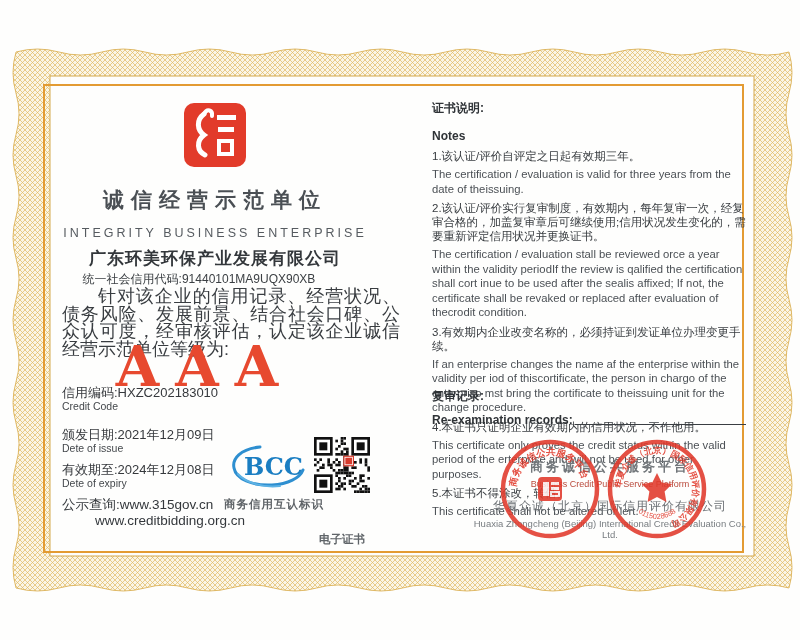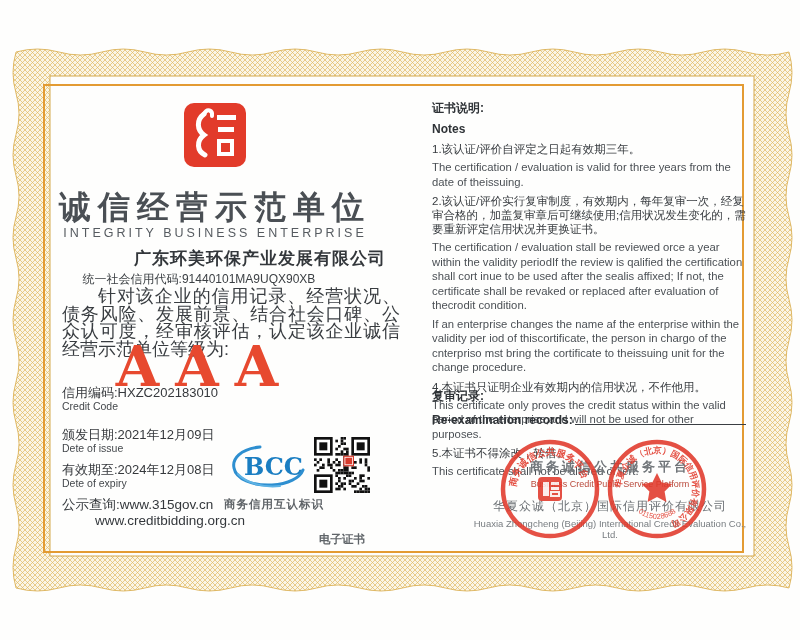--- a/index.html
+++ b/index.html
@@ -4,43 +4,43 @@
 <style>
   * { margin:0; padding:0; box-sizing:border-box; }
   html,body { width:800px; height:640px; background:#ffffff; overflow:hidden;
               font-family:"Liberation Sans", sans-serif; }
   .page { position:relative; width:800px; height:640px; background:#fefefd; }
   .abs { position:absolute; }
   
   #border-svg { position:absolute; left:0; top:0; width:800px; height:640px; pointer-events:none; }
   
   .title { left:44px; top:186px; width:342px; text-align:center;
-           font-size:32px; font-weight:bold; letter-spacing:7px; color:#4a4f54; }
+           font-size:21px; font-weight:bold; letter-spacing:7px; color:#4a4f54; }
   .subtitle { left:44px; top:226px; width:342px; text-align:center;
               font-size:12.5px; letter-spacing:3px; color:#565b60; }
-  .company { left:44px; top:247px; width:342px; text-align:right;
+  .company { left:44px; top:247px; width:342px; text-align:center;
              font-size:17px; font-weight:bold; color:#33373b; letter-spacing:1px; }
   .uscc { left:28px; top:271px; width:342px; text-align:center; font-size:12px; color:#3c4044; }
   .statement { left:62px; top:288px; width:338px; font-size:18px; line-height:17.5px;
                color:#393d41; text-indent:2em; text-align:justify; }
   .rating { left:40px; top:333px; width:330px; text-align:center;
             font-family:"DejaVu Serif","Liberation Serif",serif; font-weight:bold;
             font-size:56px; letter-spacing:16px; color:#e7492f; }
   .zh-line { font-size:13px; color:#36393d; }
   .en-line { font-size:10.5px; color:#44484c; }
   .field { left:62px; }
   .query { left:62px; top:496px; font-size:13.5px; color:#34383c; }
   .query2 { left:95px; top:513px; font-size:13.5px; color:#34383c; }
   .bcc-caption { left:222px; top:497px; width:104px; text-align:center;
                  font-size:11.5px; font-weight:bold; color:#5f6468; letter-spacing:1px;}
   .qr-caption { left:312px; top:497px; width:60px; text-align:center;
                 font-size:11.5px; font-weight:bold; color:#5f6468;margin-top:35px; }
   
   .notes { left:432px; top:100px; width:314px; }
-  .notes .hzh { font-size:12px; font-weight:bold; color:#2f3337; margin-bottom:5px; }
+  .notes .hzh { font-size:12px; font-weight:bold; color:#2f3337; margin-bottom:12px; }
   .notes .hen { font-size:12px; font-weight:bold; color:#2f3337; margin-bottom:6px; }
   .notes .nzh { font-size:11.5px; color:#383c40; margin:5px 0 4px 0; line-height:14px; }
   .notes .nen { font-size:11.3px; color:#4b5055; line-height:14.5px; margin-bottom:4px; }
   .review { left:432px; top:388px; width:314px; }
   .review .rzh { font-size:12px; font-weight:bold; color:#2f3337; margin-bottom:8px; }
   .review .ren { font-size:12px; font-weight:bold; color:#2f3337; display:flex; }
   .review .line { flex:1; border-bottom:1px solid #3a3e42; margin-left:2px; height:12px; }
   
   .platform { left:468px; top:458px; width:284px; text-align:center; }
   .platform .pzh { font-size:13px; font-weight:bold; color:#71767a; letter-spacing:3px; }
@@ -219,20 +219,21 @@
     </svg>
   <div class="abs qr-caption">电子证书</div>
 
   <div class="abs notes">
     <div class="hzh">证书说明:</div>
     <div class="hen">Notes</div>
     <div class="nzh">1.该认证/评价自评定之日起有效期三年。</div>
     <div class="nen">The certification / evaluation is valid for three years from the date of theissuing.</div>
     <div class="nzh">2.该认证/评价实行复审制度，有效期内，每年复审一次，经复审合格的，加盖复审章后可继续使用;信用状况发生变化的，需要重新评定信用状况并更换证书。</div>
     <div class="nen">The certification / evaluation stall be reviewed orce a year within the validity periodIf the review is qalified the certification shall cort inue to be used after the sealis affixed; If not, the certificate shall be revaked or replaced after evaluation of thecrodit condition.</div>
+    <div class="nzh">3.有效期内企业改变名称的，必须持证到发证单位办理变更手续。</div>
     <div class="nen">If an enterprise changes the name af the enterprise within the validity per iod of thiscortificate, the person in chargo of the cnterpriso mst bring the cortificate to theissuing unit for the change procedure.</div>
     <div class="nzh">4.本证书只证明企业有效期内的信用状况，不作他用。</div>
     <div class="nen">This certificate only proves the credit status within the valid period of the erterprise,and will not be used for other purposes.</div>
     <div class="nzh">5.本证书不得涂改，转借。</div>
     <div class="nen">This certificate shall not be altered or lert.</div>
   </div>
 
   <div class="abs review">
     <div class="rzh">复审记录:</div>
     <div class="ren">

